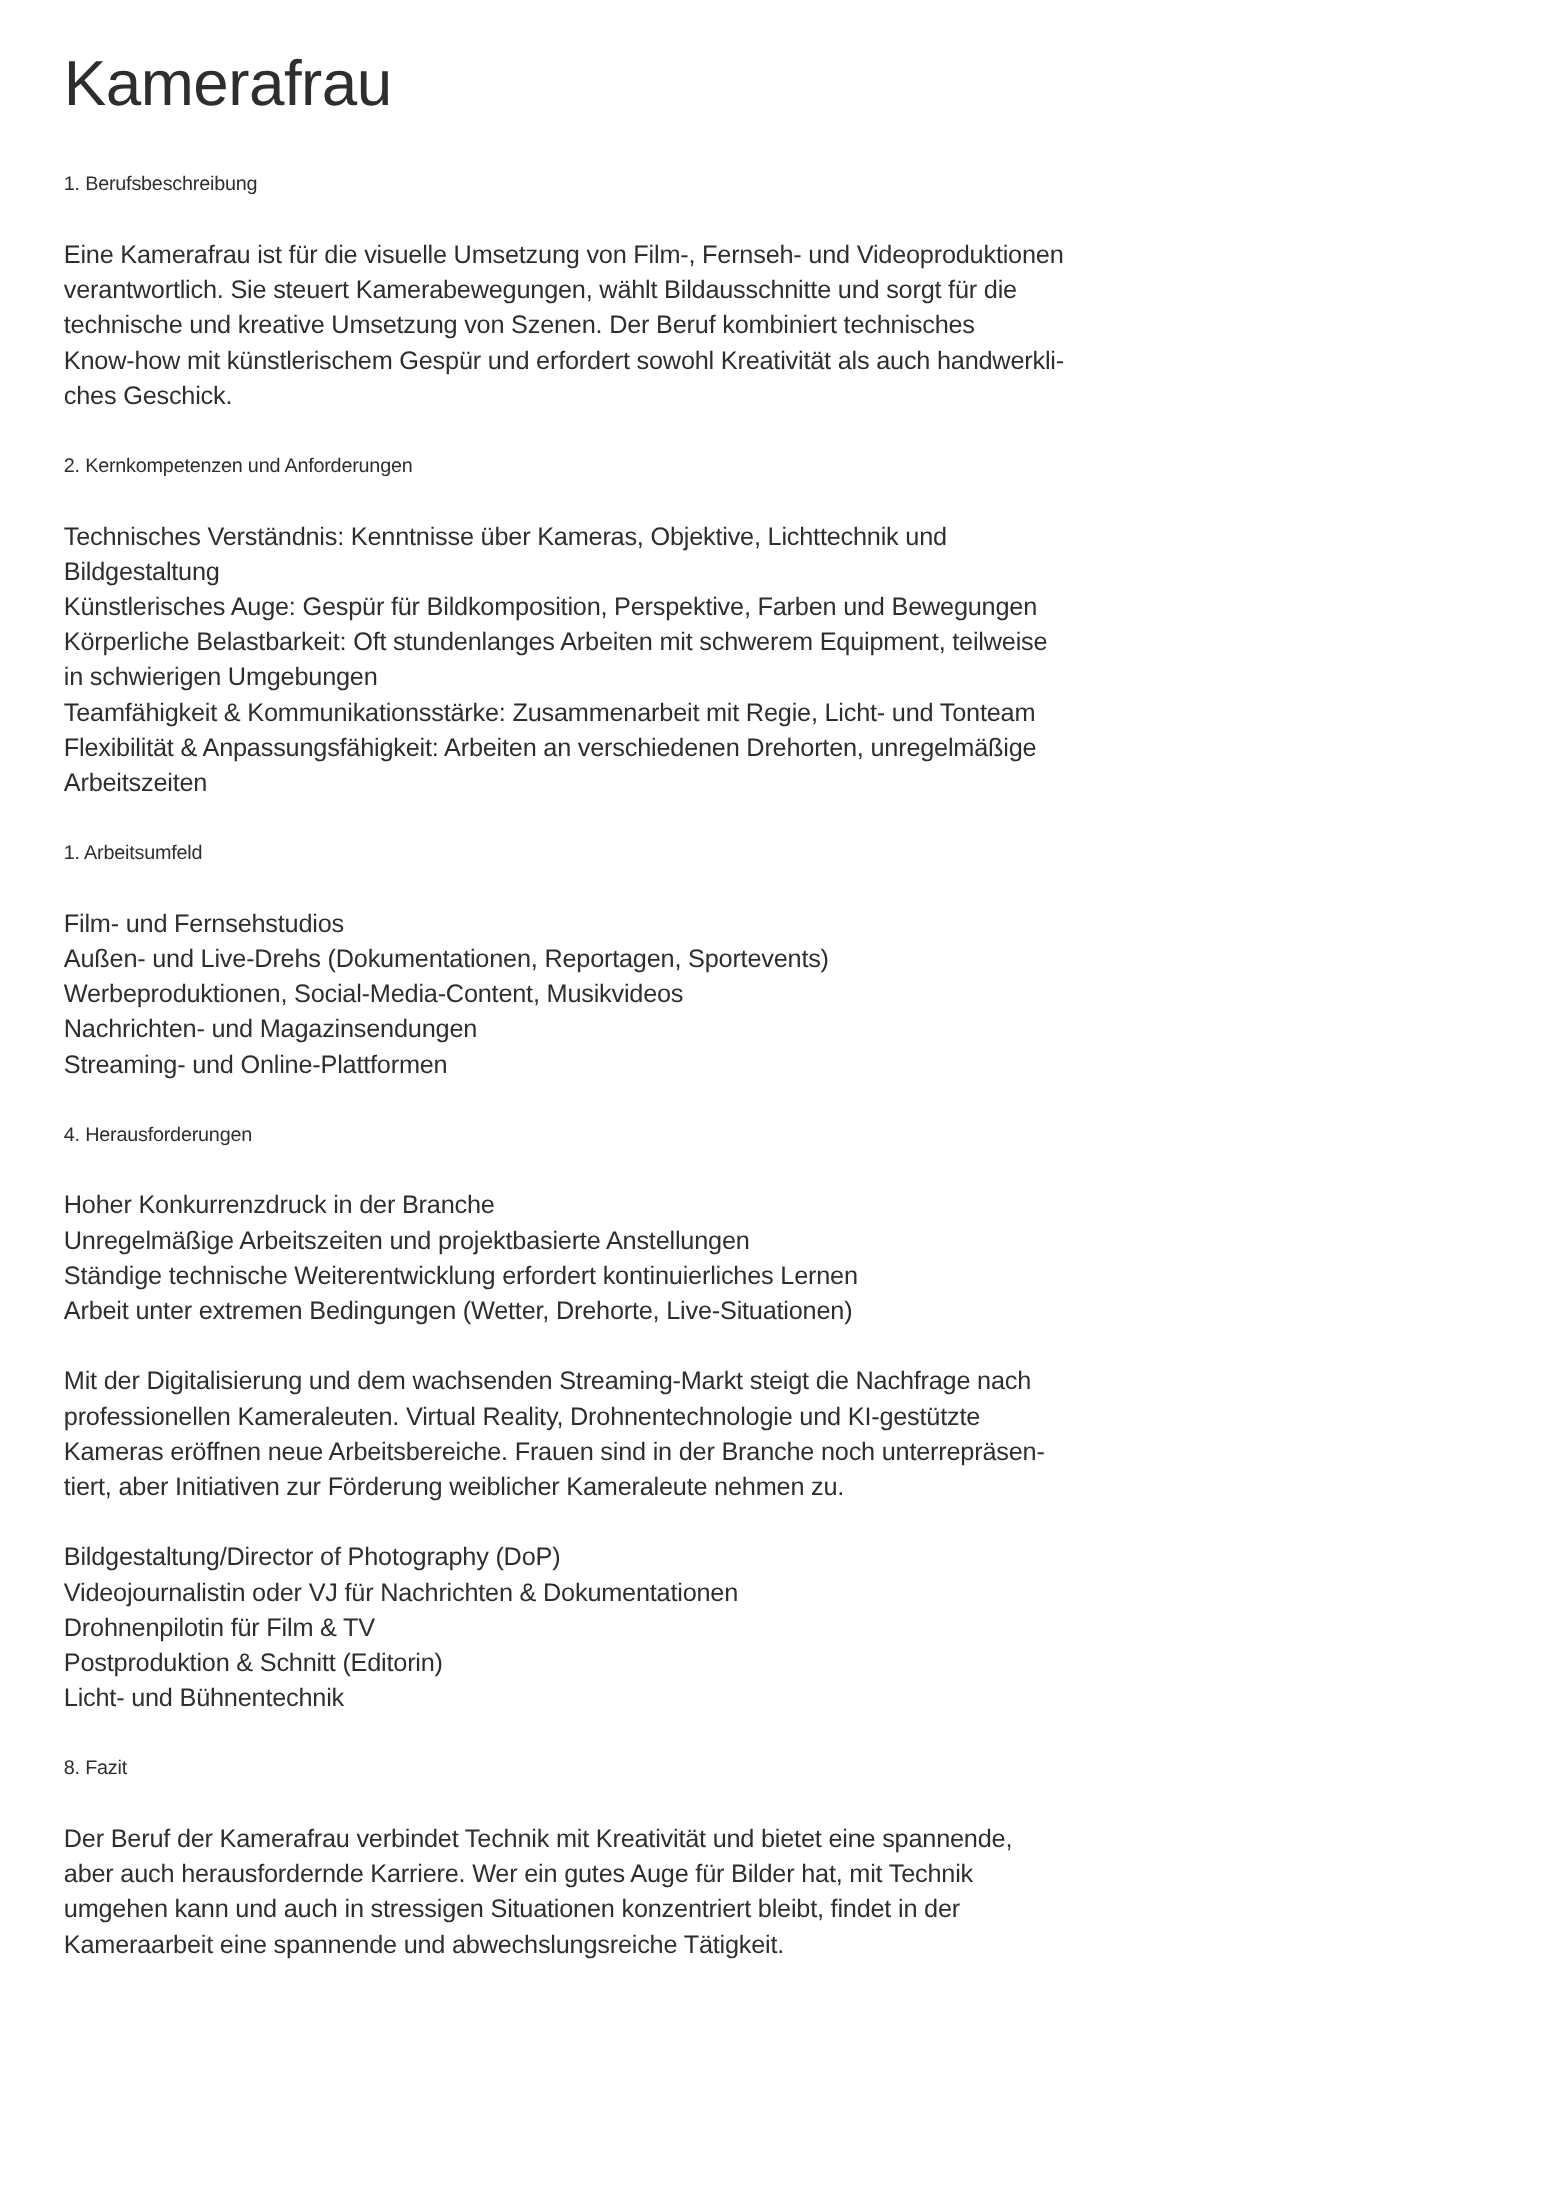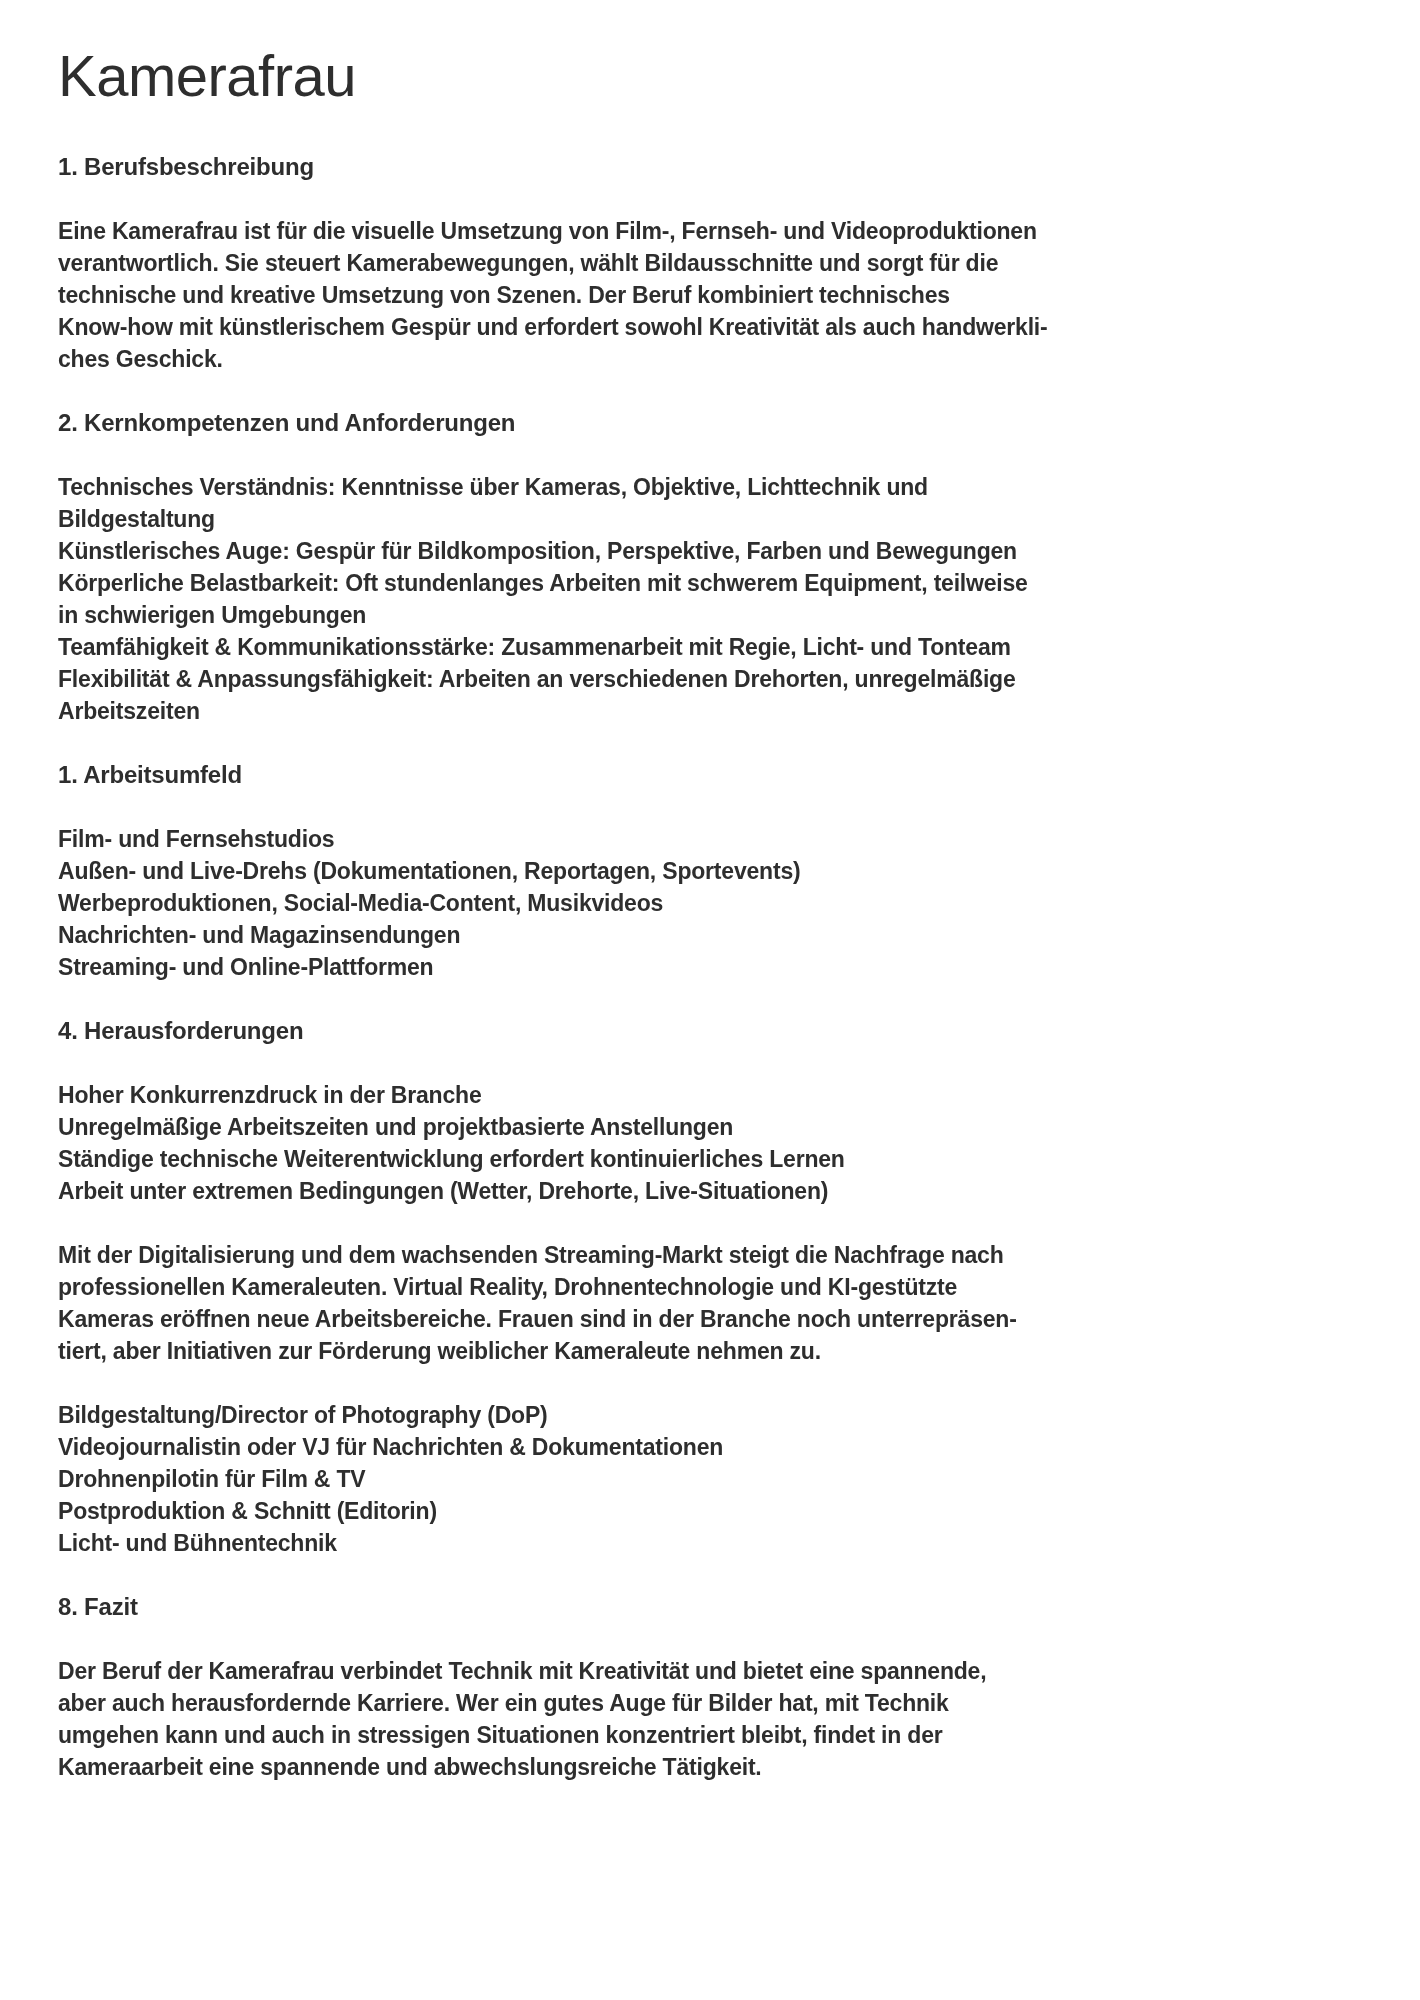--- a/index.html
+++ b/index.html
@@ -23,30 +23,30 @@
   }
   .doc-title {
     font-size: 58px;
     line-height: 1.3;
     font-weight: 400;
     letter-spacing: -0.5px;
     margin: 0 0 38px 0;
   }
   .doc-section { margin: 0; }
   .sec-heading {
-    font-size: 24px;
+    font-size: 18px;
     line-height: 32px;
-    font-weight: 700;
+    font-weight: 400;
     letter-spacing: -0.2px;
     margin: 0;
   }
   .sec-body {
     font-size: 23px;
     line-height: 32px;
-    font-weight: 700;
+    font-weight: 400;
     letter-spacing: -0.2px;
     margin: 32px 0 32px 0;
     white-space: pre-line;
     max-width: 1330px;
   }
 </style>
 </head>
 <body>
 
 <main class="page">

